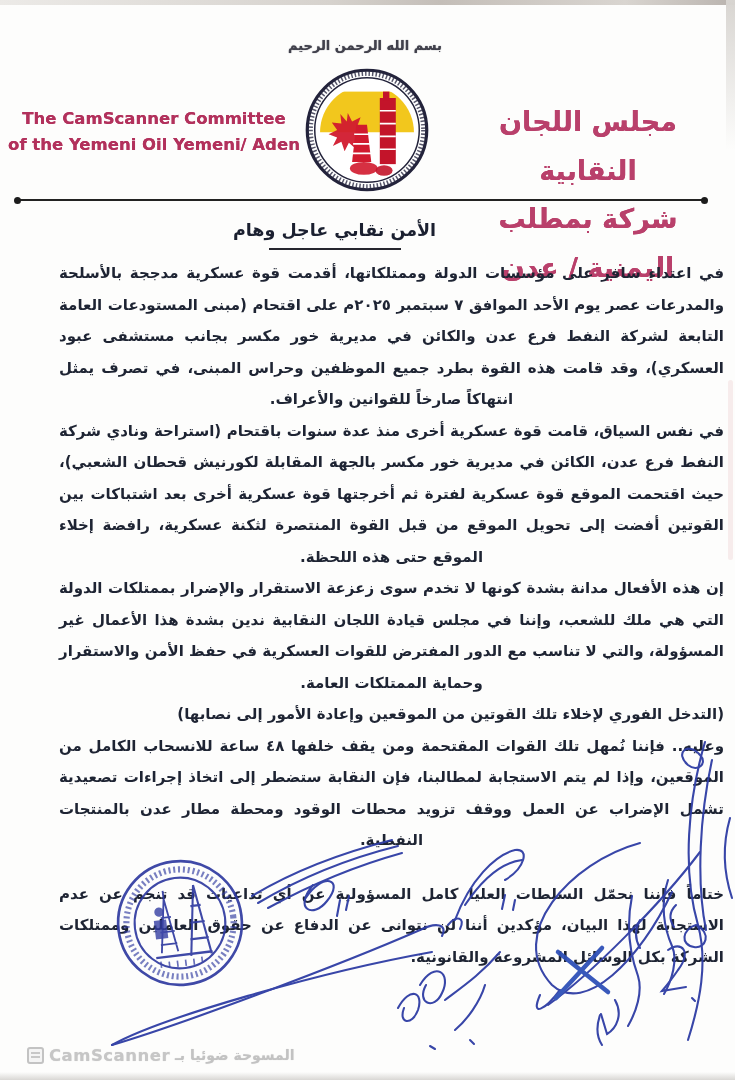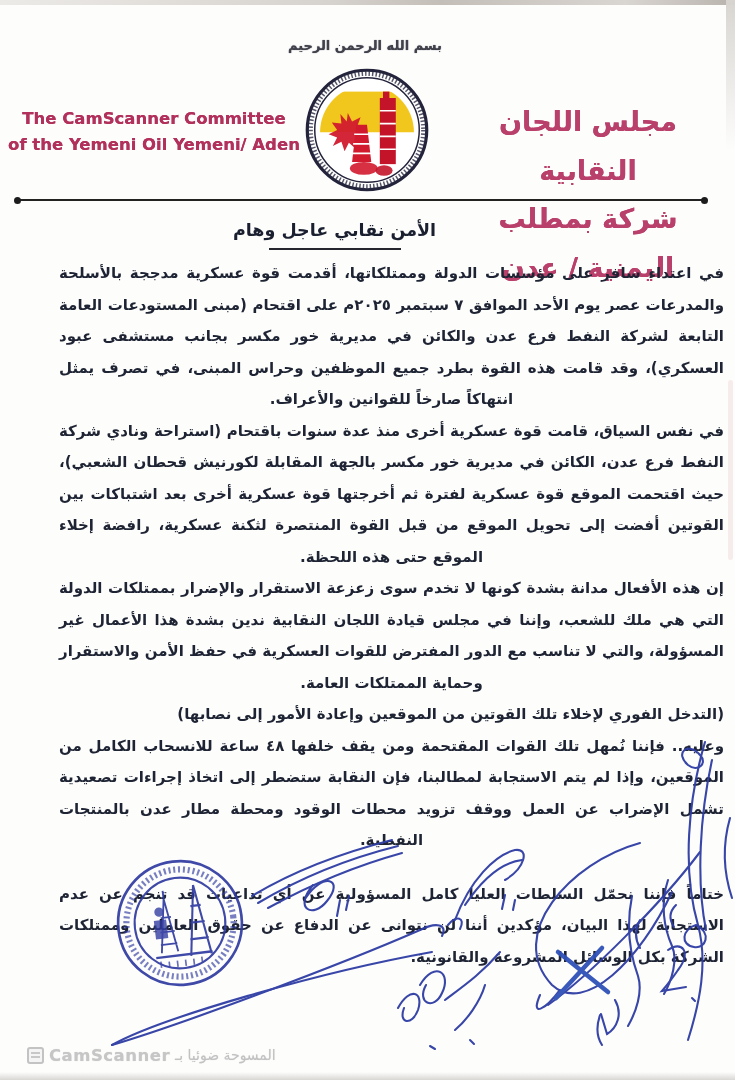--- a/index.html
+++ b/index.html
@@ -61,21 +61,21 @@
 
   
   .watermark{position:absolute;top:1042px;left:7px;height:26px;display:flex;
     align-items:center;gap:5px;z-index:6;margin-left:20px;}
   .wm-icon{width:17px;height:17px;border:2px solid #c3c3c3;border-radius:3px;
     box-sizing:border-box;position:relative;background:#f4f4f4;}
   .wm-icon::after{content:"";position:absolute;left:2px;top:3px;width:9px;height:2px;
     background:#c7c7c7;box-shadow:0 4px 0 #c7c7c7;}
   .wm-brand{font-size:16.5px;font-weight:bold;color:#c6c6c6;letter-spacing:.5px;
     text-shadow:0 0 1px #d8d8d8;}
-  .wm-ar{font-size:14px;font-weight:normal;color:#c2c2c2;direction:rtl;
+  .wm-ar{font-size:14px;font-weight:bold;color:#c2c2c2;direction:rtl;
     text-shadow:0 0 1px #d6d6d6;}
 </style>
 </head>
 <body>
 
 <div class="page">
 
   <div class="scan-edge-top"></div>
   <div class="scan-edge-right"></div>
   <div class="scan-smudge-right"></div>

